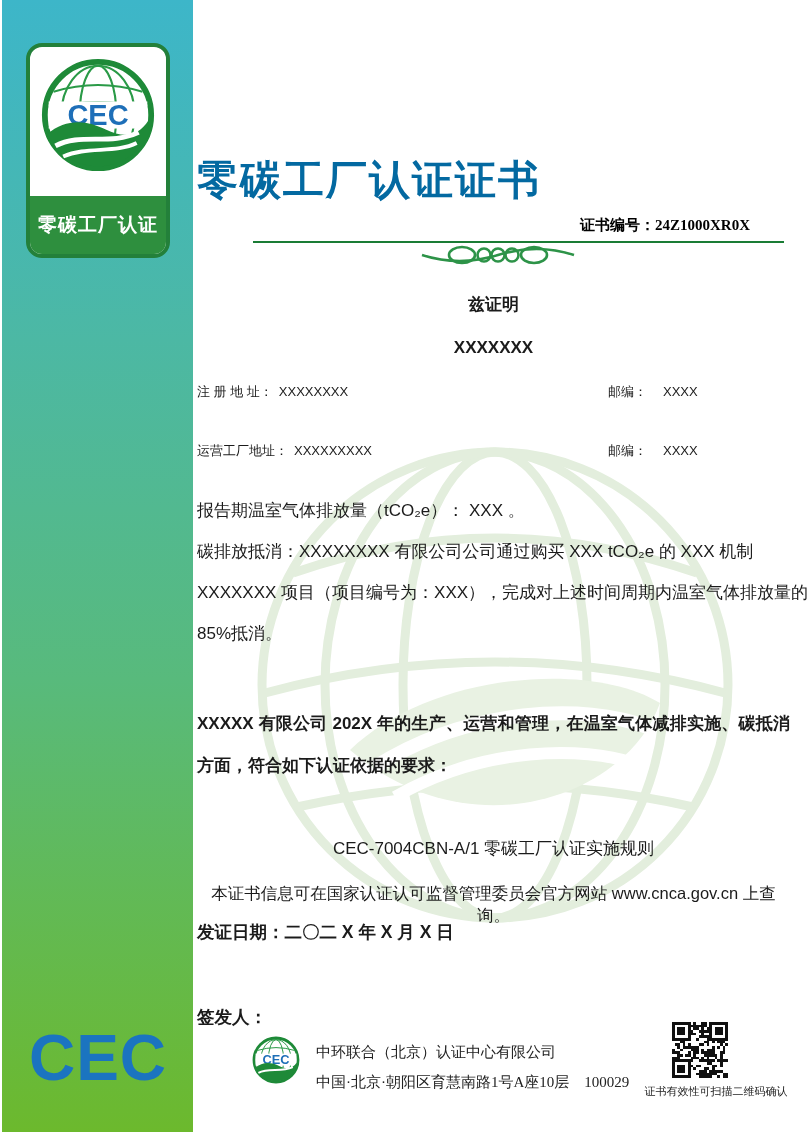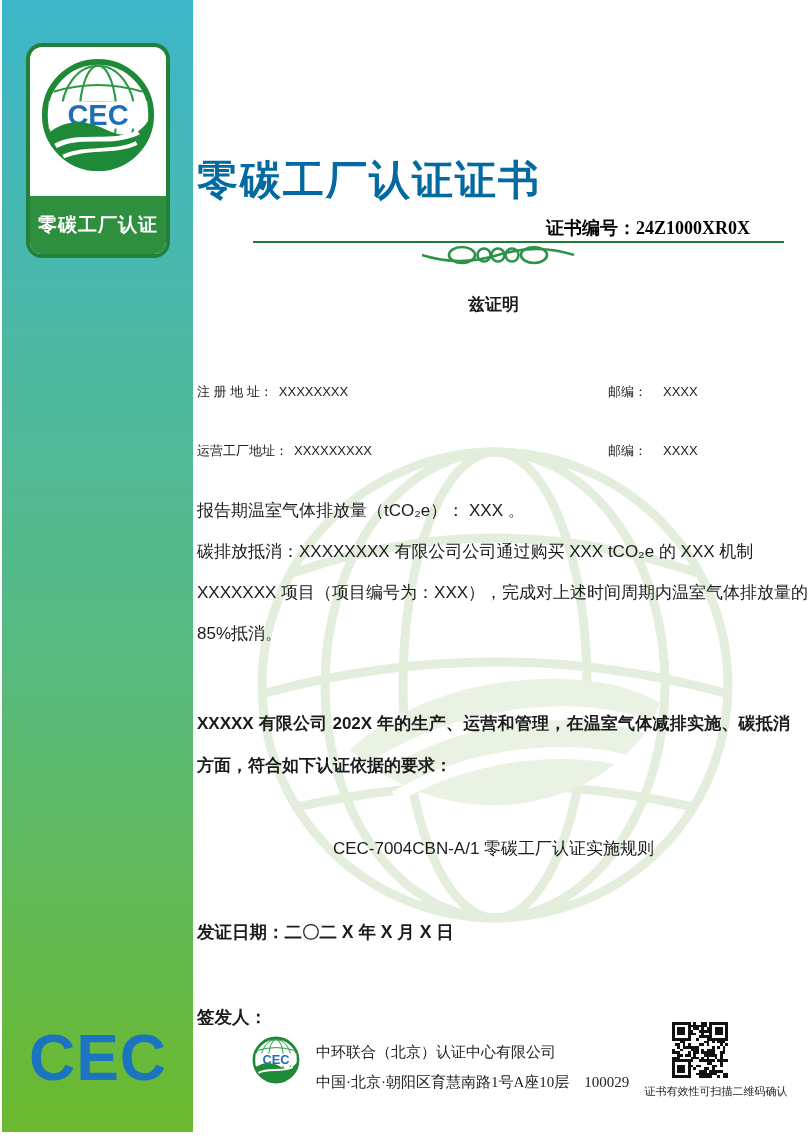--- a/index.html
+++ b/index.html
@@ -28,21 +28,21 @@
     transform:scaleY(1.02);
   }
   
   .watermark{position:absolute;left:255px;top:445px;width:480px;height:480px;z-index:0;}
   
   .abs{position:absolute;z-index:2;}
   .c-col{left:197px;width:593px;}
   .title{top:154px;height:52px;line-height:52px;text-align:left;
     font-size:41px;font-weight:bold;color:#0369a1;letter-spacing:2px;}
   .certno{top:216px;height:20px;text-align:right;width:553px;
-    font-family:"Liberation Serif",serif;font-weight:bold;font-size:18px;color:#000;}
+    font-family:"Liberation Serif",serif;font-weight:bold;font-size:15px;color:#000;}
   .divider-line{left:253px;top:241px;width:531px;height:2px;background:#1a7c35;}
   .flourish{left:420px;top:240px;width:156px;height:30px;}
   .center-line{text-align:center;font-size:17px;height:22px;line-height:22px;}
   .bold{font-weight:bold;}
   .attest{top:294px;}
   .company{top:337px;}
   .addr-row{height:22px;line-height:22px;font-size:13px;}
   .addr-row .zip{position:absolute;left:411px;top:0;}
   .zip-gap{display:inline-block;width:16px;}
   .val-gap{display:inline-block;width:6px;}
@@ -116,20 +116,21 @@
     <path d="M2,15 Q39,27 78,15 Q117,3 154,15"></path>
     <ellipse cx="42" cy="15" rx="13" ry="8"></ellipse>
     <ellipse cx="114" cy="15" rx="13" ry="8"></ellipse>
     <circle cx="64" cy="15" r="6.5"></circle>
     <circle cx="78" cy="15" r="6.5"></circle>
     <circle cx="92" cy="15" r="6.5"></circle>
   </svg>
 
   <div class="abs c-col center-line bold attest">兹证明</div>
 
+  <div class="abs c-col center-line bold company">XXXXXXX</div>
 
   <div class="abs c-col addr-row" style="top:381px;">
     <span>注 册 地 址：</span><span class="val-gap"></span><span>XXXXXXXX</span>
     <span class="zip"><span>邮编：</span><span class="zip-gap"></span><span>XXXX</span></span>
   </div>
 
   <div class="abs c-col addr-row" style="top:440px;">
     <span>运营工厂地址：</span><span class="val-gap"></span><span>XXXXXXXXX</span>
     <span class="zip"><span>邮编：</span><span class="zip-gap"></span><span>XXXX</span></span>
   </div>
@@ -138,20 +139,21 @@
     <div>报告期温室气体排放量（tCO₂e）： XXX 。</div>
     <div>碳排放抵消：XXXXXXXX 有限公司公司通过购买 XXX tCO₂e 的 XXX 机制</div>
     <div>XXXXXXX 项目（项目编号为：XXX），完成对上述时间周期内温室气体排放量的</div>
     <div>85%抵消。</div>
   </div>
 
   <div class="abs c-col conclusion">XXXXX 有限公司 202X 年的生产、运营和管理，在温室气体减排实施、碳抵消方面，符合如下认证依据的要求：</div>
 
   <div class="abs c-col center-line std2">CEC-7004CBN-A/1  零碳工厂认证实施规则</div>
 
+  <div class="abs c-col center-line verify">本证书信息可在国家认证认可监督管理委员会官方网站 www.cnca.gov.cn 上查询。</div>
 
   <div class="abs c-col bold issue">
     <span>发证日期：</span><span>二〇二 X 年 X 月 X 日</span>
   </div>
 
   <div class="abs c-col bold signer">
     <span>签发人：</span>
   </div>
 
   <svg class="abs footer-logo" viewBox="0 0 120 120">

